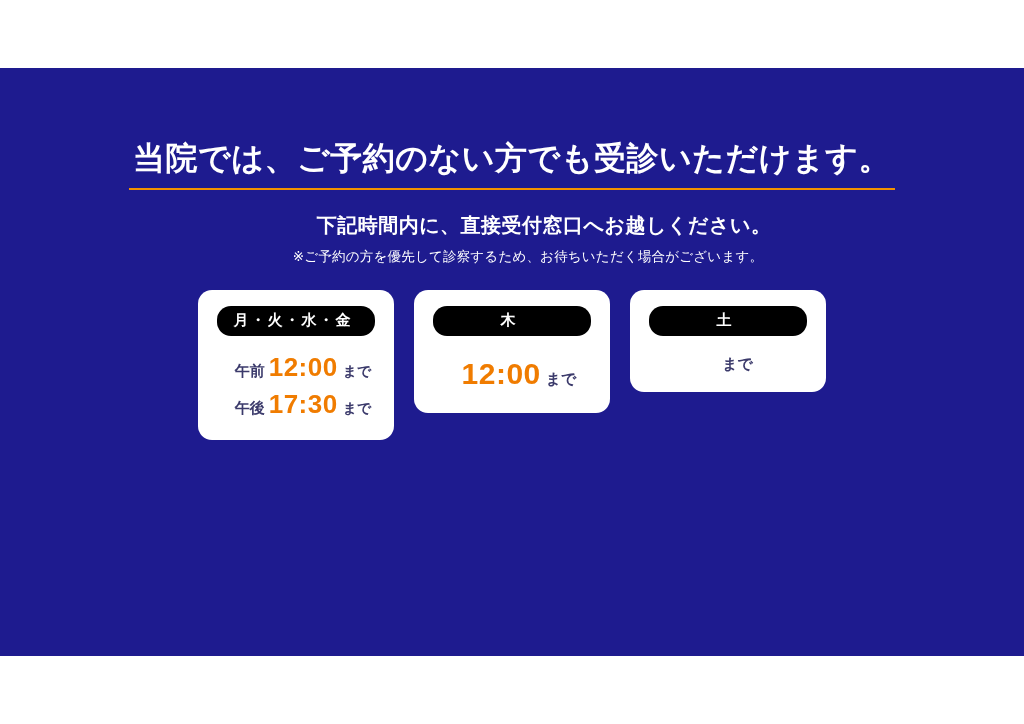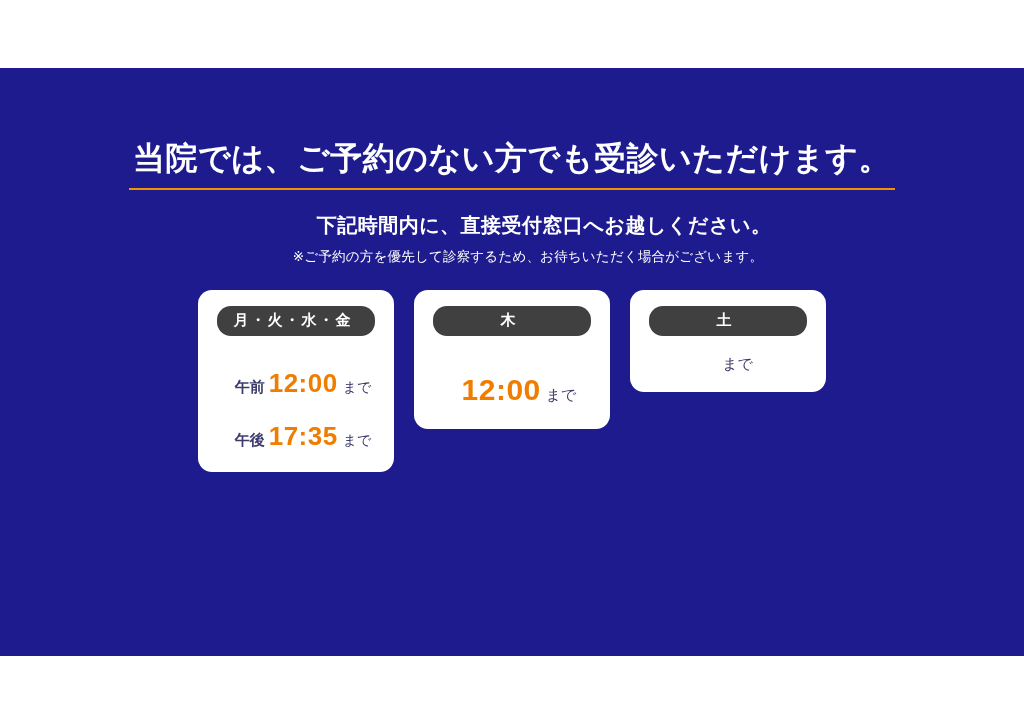--- a/index.html
+++ b/index.html
@@ -87,21 +87,21 @@
     border-radius: 14px;
     box-sizing: border-box;
     padding: 16px 0 18px 0;
     text-align: center;
   }
   .card-a { width: 196px; }
   .card-b { width: 196px; }
   .card-c { width: 196px; }
   .pill {
     display: inline-block;
-    background: #404040;
+    background: #000000;
     color: #ffffff;
     border-radius: 14px;
     font-size: 15px;
     font-weight: bold;
     letter-spacing: 2px;
     padding: 5px 6px 6px 0;
     width: 158px;
     box-sizing: border-box;
   }
   .rows {
@@ -119,26 +119,25 @@
     font-size: 15px;
     color: #3b3a6b;
     font-weight: bold;
     margin-right: 4px;
   }
   .time {
     font-size: 26px;
     color: #f07c00;
     font-weight: bold;
     letter-spacing: 0.5px;
-    margin-top: 16px;
   }
   .suffix {
     font-size: 14px;
     color: #3b3a6b;
-    font-weight: normal;
+    font-weight: bold;
     margin-left: 5px;
   }
   .single .time { font-size: 30px; }
   .single .suffix { font-size: 15px; }
   .single .rows { margin-top: 18px; }
 </style>
 </head>
 <body>
 
 <div class="page">
@@ -159,21 +158,21 @@
       <div class="card card-a">
         <div class="pill">月・火・水・金</div>
         <div class="rows">
           <div class="row">
             <span class="lbl">午前</span>
             <span class="time">12:00</span>
             <span class="suffix">まで</span>
           </div>
           <div class="row">
             <span class="lbl">午後</span>
-            <span class="time">17:35</span>
+            <span class="time">17:30</span>
             <span class="suffix">まで</span>
           </div>
         </div>
       </div>
 
       <div class="card card-b single">
         <div class="pill">木</div>
         <div class="rows">
           <div class="row">
             <span class="time">12:00</span>

